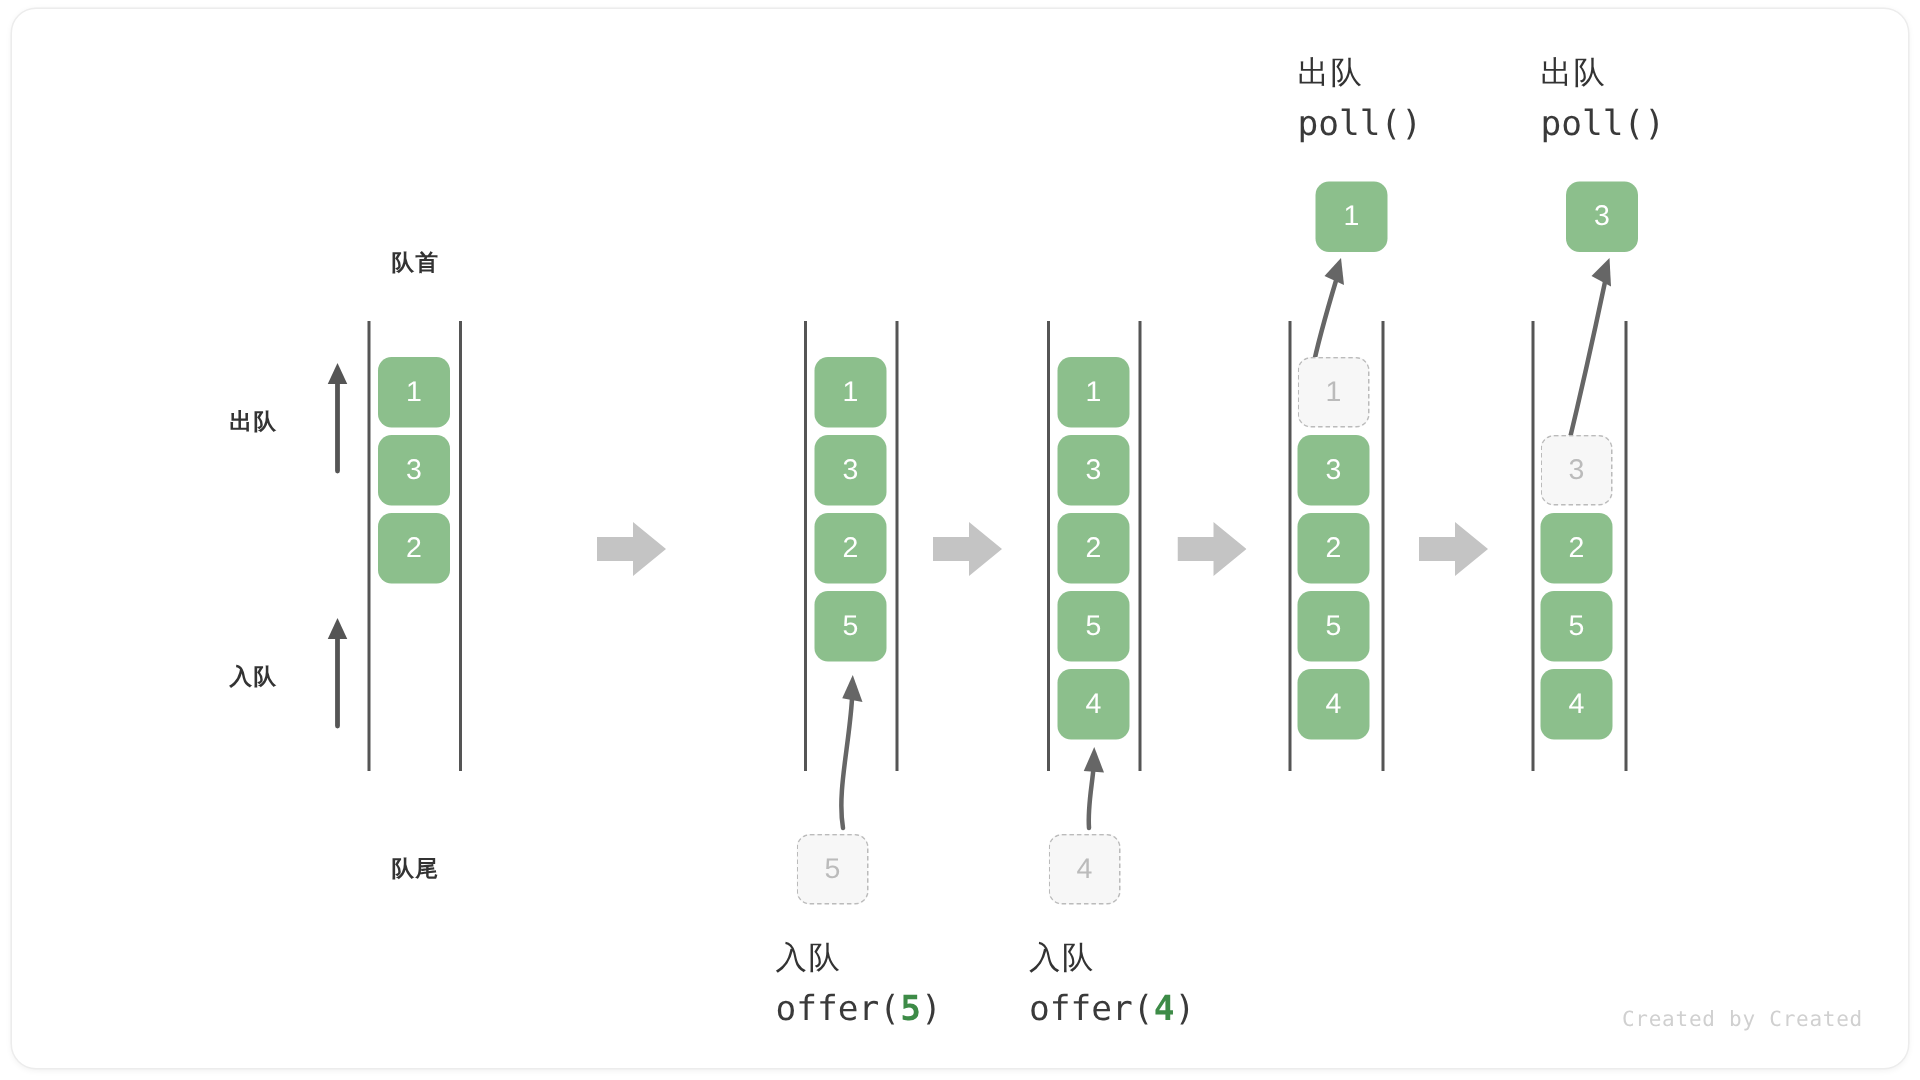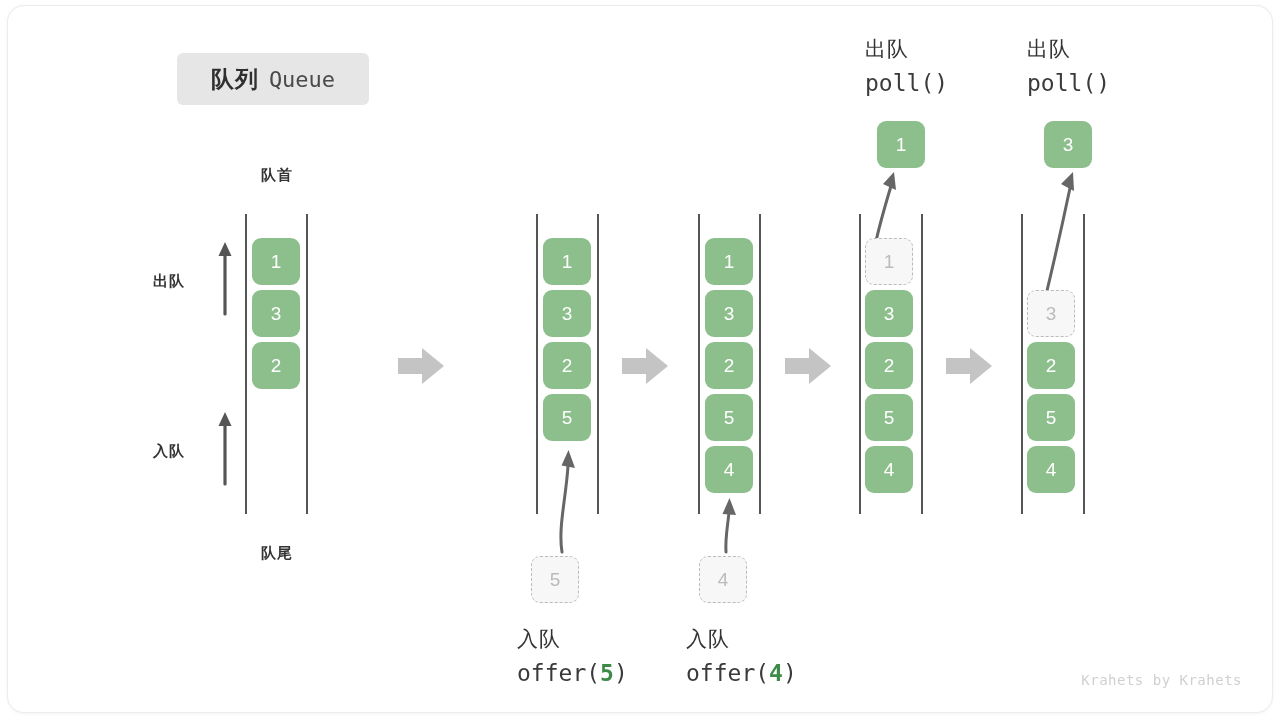--- a/index.html
+++ b/index.html
@@ -137,27 +137,23 @@
     color: #d0d0d0;
     letter-spacing: 0.5px;
   }
 </style>
 </head>
 <body>
 
 <div id="stage">
   <div id="card">
 
-    <div class="title-badge">
-      <span class="title-cn">队列</span>
-      <span class="title-en">Queue</span>
-    </div>
 
     <div class="cn-bold" style="left:238px; top:160px; width:62px; text-align:center;">队首</div>
-    <div class="cn-bold" style="left:238px; top:538px; width:62px; text-align:center;">队尾</div>
+    <div class="cn-bold" style="left:238px; top:564px; width:62px; text-align:center;">队尾</div>
 
     <div class="cn-bold" style="left:145px; top:266px;">出队</div>
     <div class="thin-arrow" style="left:206px; top:232px;">
       <svg width="22" height="78" viewBox="0 0 22 78">
         <line x1="11" y1="76" x2="11" y2="14" stroke="#555555" stroke-width="3.2" stroke-linecap="round"></line>
         <path d="M11 4 L17.5 18 L4.5 18 Z" fill="#555555"></path>
       </svg>
     </div>
 
     <div class="cn-bold" style="left:145px; top:436px;">入队</div>
@@ -282,16 +278,16 @@
     </div>
 
     <div class="rail" style="left:1013px; top:208px; height:300px;"></div>
     <div class="rail" style="left:1075px; top:208px; height:300px;"></div>
 
     <div class="cell ghost" style="left:1019px; top:284px;">3</div>
     <div class="cell" style="left:1019px; top:336px;">2</div>
     <div class="cell" style="left:1019px; top:388px;">5</div>
     <div class="cell" style="left:1019px; top:440px;">4</div>
 
-    <div class="credit">Krahets by Krahets</div>
+    <div class="credit">Created by Created</div>
 
   </div>
 </div>
 
 </body></html>

